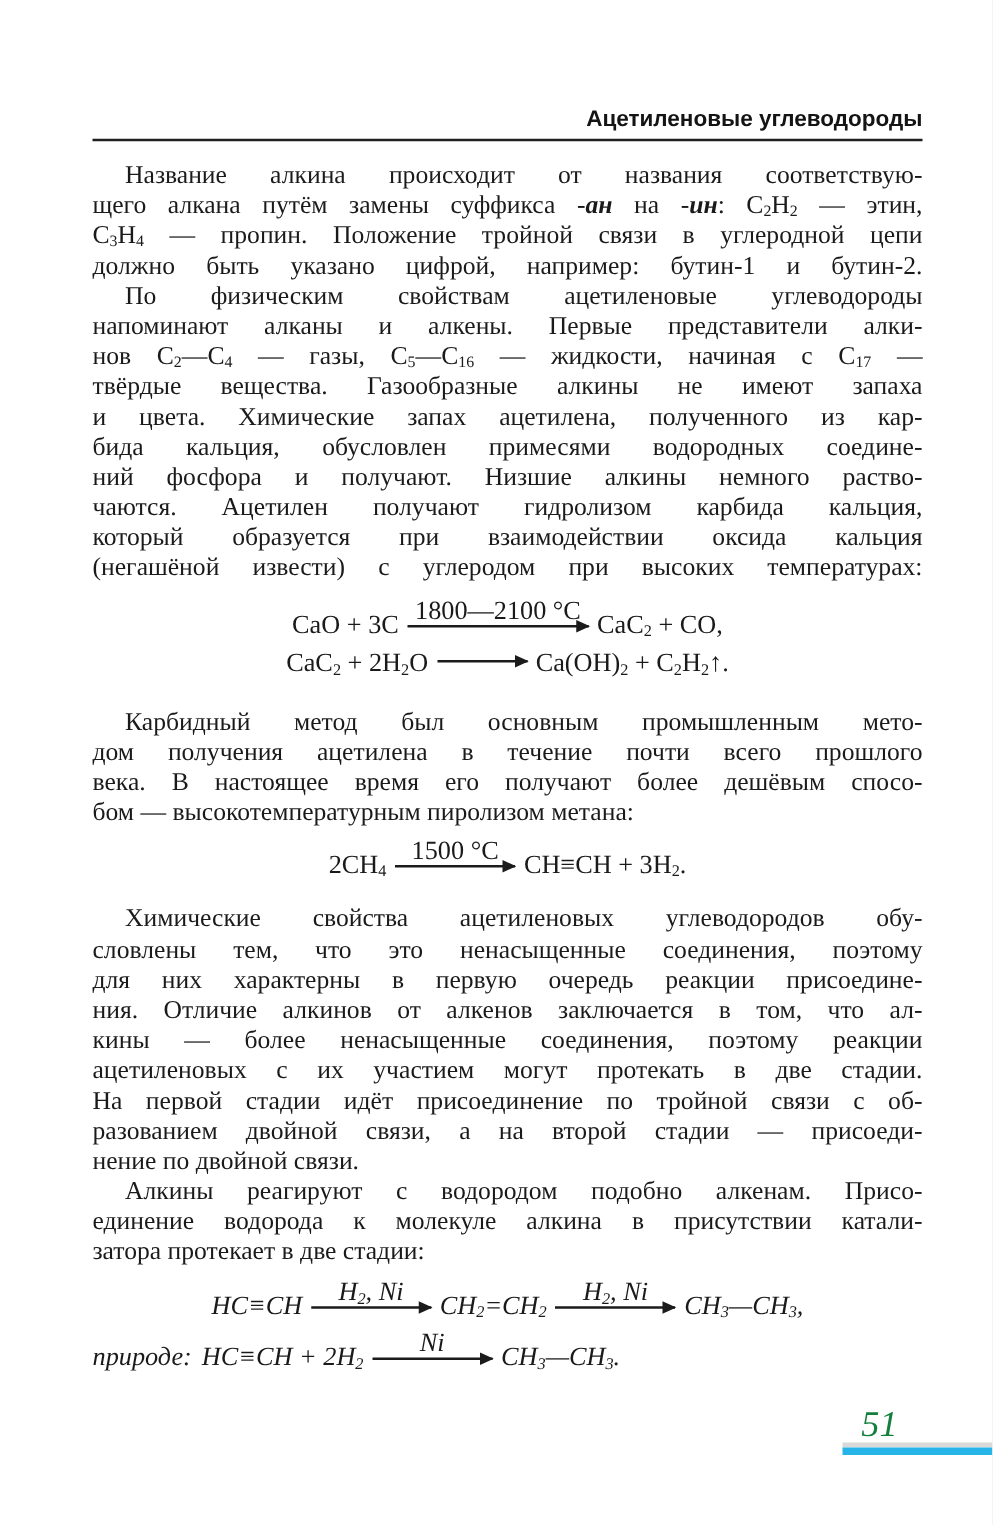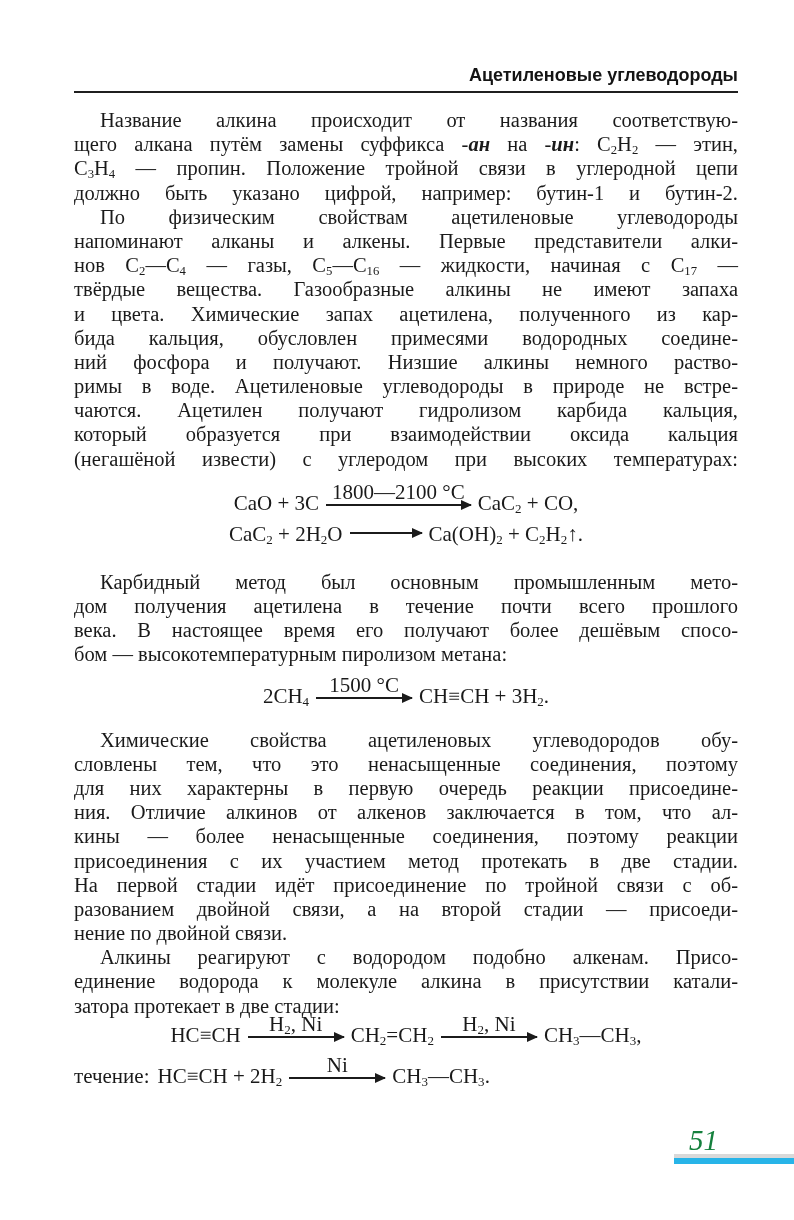--- a/index.html
+++ b/index.html
@@ -5,42 +5,42 @@
   html,body { margin:0; padding:0; background:#e9e9e9; }
   .page {
     position:relative; width:794px; height:1220px; margin:0 auto;
     background:#ffffff; overflow:hidden;
     font-family:"Liberation Serif","DejaVu Serif",serif;
     color:#1a1a1a;
   }
   .col { margin:0 56px 0 74px; }
 
   .header-title {
-    padding-top:64px; text-align:right;
+    padding-top:84px; text-align:right;
     font-family:"Liberation Sans","DejaVu Sans",sans-serif;
     font-weight:bold; font-size:18px; line-height:22px; color:#141414;
   }
   .header-rule { margin-top:5px; border-bottom:2px solid #1f1f1f; }
 
   .text-body { margin-top:15px; font-size:20.5px; }
   .line {
     height:24.2px; line-height:24.2px;
     text-align:justify; text-align-last:justify;
     overflow:visible;
   }
   .line.indent { text-indent:26px; }
   .line.no-just { text-align-last:left; }
   .bi { font-weight:bold; font-style:italic; }
   sub { font-size:0.62em; line-height:0; vertical-align:-0.22em; letter-spacing:0; }
 
   .eqblock { text-align:center; font-size:21px; }
   .eqline { height:31px; line-height:31px; white-space:nowrap; }
   .eq-carbide { margin:17px 0 20px; }
   .eq-pyrolysis { margin:14px 0 16px; }
-  .eq-hydro { margin-top:1px; }
+  .eq-hydro { margin-top:14px;font-style:italic; }
   .eq-hydro .eqline { height:32px; line-height:32px; }
   .eq-summary { margin-top:9px; text-align:left; }
   .eq-summary .sum-label { margin-right:8px; }
 
   
   .rxn { display:inline-block; position:relative; top:-11px; vertical-align:baseline; margin:0 7px; }
   .rxn .cond {
     display:block; font-size:21px; line-height:17px; text-align:center;
     padding:0 6px 3px; white-space:nowrap;
   }
@@ -78,21 +78,20 @@
           <div class="line">должно быть указано цифрой, например: бутин-1 и бутин-2.</div>
         </div>
       <div>
           <div class="line indent">По физическим свойствам ацетиленовые углеводороды</div>
           <div class="line">напоминают алканы и алкены. Первые представители алки-</div>
           <div class="line">нов C<sub>2</sub>—C<sub>4</sub> — газы, C<sub>5</sub>—C<sub>16</sub> — жидкости, начиная с C<sub>17</sub> —</div>
           <div class="line">твёрдые вещества. Газообразные алкины не имеют запаха</div>
           <div class="line">и цвета. Химические запах ацетилена, полученного из кар-</div>
           <div class="line">бида кальция, обусловлен примесями водородных соедине-</div>
           <div class="line">ний фосфора и получают. Низшие алкины немного раство-</div>
-          <div class="line">римы в воде. Ацетиленовые углеводороды в природе не встре-</div>
           <div class="line">чаются. Ацетилен получают гидролизом карбида кальция,</div>
           <div class="line">который образуется при взаимодействии оксида кальция</div>
           <div class="line">(негашёной извести) с углеродом при высоких температурах:</div>
         </div>
 
       <div class="eqblock eq-carbide">
         <div class="eqline">
           <span>CaO + 3C</span><span class="rxn"><span class="cond">1800—2100 °C</span><span class="shaft"></span></span><span>CaC<sub>2</sub> + CO,</span>
         </div>
         <div class="eqline">
@@ -112,37 +111,37 @@
           <span>2CH<sub>4</sub></span><span class="rxn"><span class="cond">1500 °C</span><span class="shaft"></span></span><span>CH≡CH + 3H<sub>2</sub>.</span>
         </div>
       </div>
 
       <div>
           <div class="line indent">Химические свойства ацетиленовых углеводородов обу-</div>
           <div class="line">словлены тем, что это ненасыщенные соединения, поэтому</div>
           <div class="line">для них характерны в первую очередь реакции присоедине-</div>
           <div class="line">ния. Отличие алкинов от алкенов заключается в том, что ал-</div>
           <div class="line">кины — более ненасыщенные соединения, поэтому реакции</div>
-          <div class="line">присоединения с их участием метод протекать в две стадии.</div>
+          <div class="line">ацетиленовых с их участием могут протекать в две стадии.</div>
           <div class="line">На первой стадии идёт присоединение по тройной связи с об-</div>
           <div class="line">разованием двойной связи, а на второй стадии — присоеди-</div>
           <div class="line no-just">нение по двойной связи.</div>
         </div>
       <div>
           <div class="line indent">Алкины реагируют с водородом подобно алкенам. Присо-</div>
           <div class="line">единение водорода к молекуле алкина в присутствии катали-</div>
           <div class="line no-just">затора протекает в две стадии:</div>
         </div>
 
       <div class="eqblock eq-hydro">
         <div class="eqline">
           <span>HC≡CH</span><span class="rxn"><span class="cond">H<sub>2</sub>, Ni</span><span class="shaft"></span></span><span>CH<sub>2</sub>=CH<sub>2</sub></span><span class="rxn"><span class="cond">H<sub>2</sub>, Ni</span><span class="shaft"></span></span><span>CH<sub>3</sub>—CH<sub>3</sub>,</span>
         </div>
         <div class="eqline eq-summary">
-          <span class="sum-label">течение:</span><span>HC≡CH + 2H<sub>2</sub></span><span class="rxn"><span class="cond">Ni</span><span class="shaft"></span></span><span>CH<sub>3</sub>—CH<sub>3</sub>.</span>
+          <span class="sum-label">природе:</span><span>HC≡CH + 2H<sub>2</sub></span><span class="rxn"><span class="cond">Ni</span><span class="shaft"></span></span><span>CH<sub>3</sub>—CH<sub>3</sub>.</span>
         </div>
       </div>
 
     </div>
   </div>
 
   <div class="footer-bar">
     <div class="bar-gray" style="background: rgb(217, 217, 217);"></div>
     <div class="bar-cyan" style="background: rgb(39, 180, 232);"></div>
   </div>

